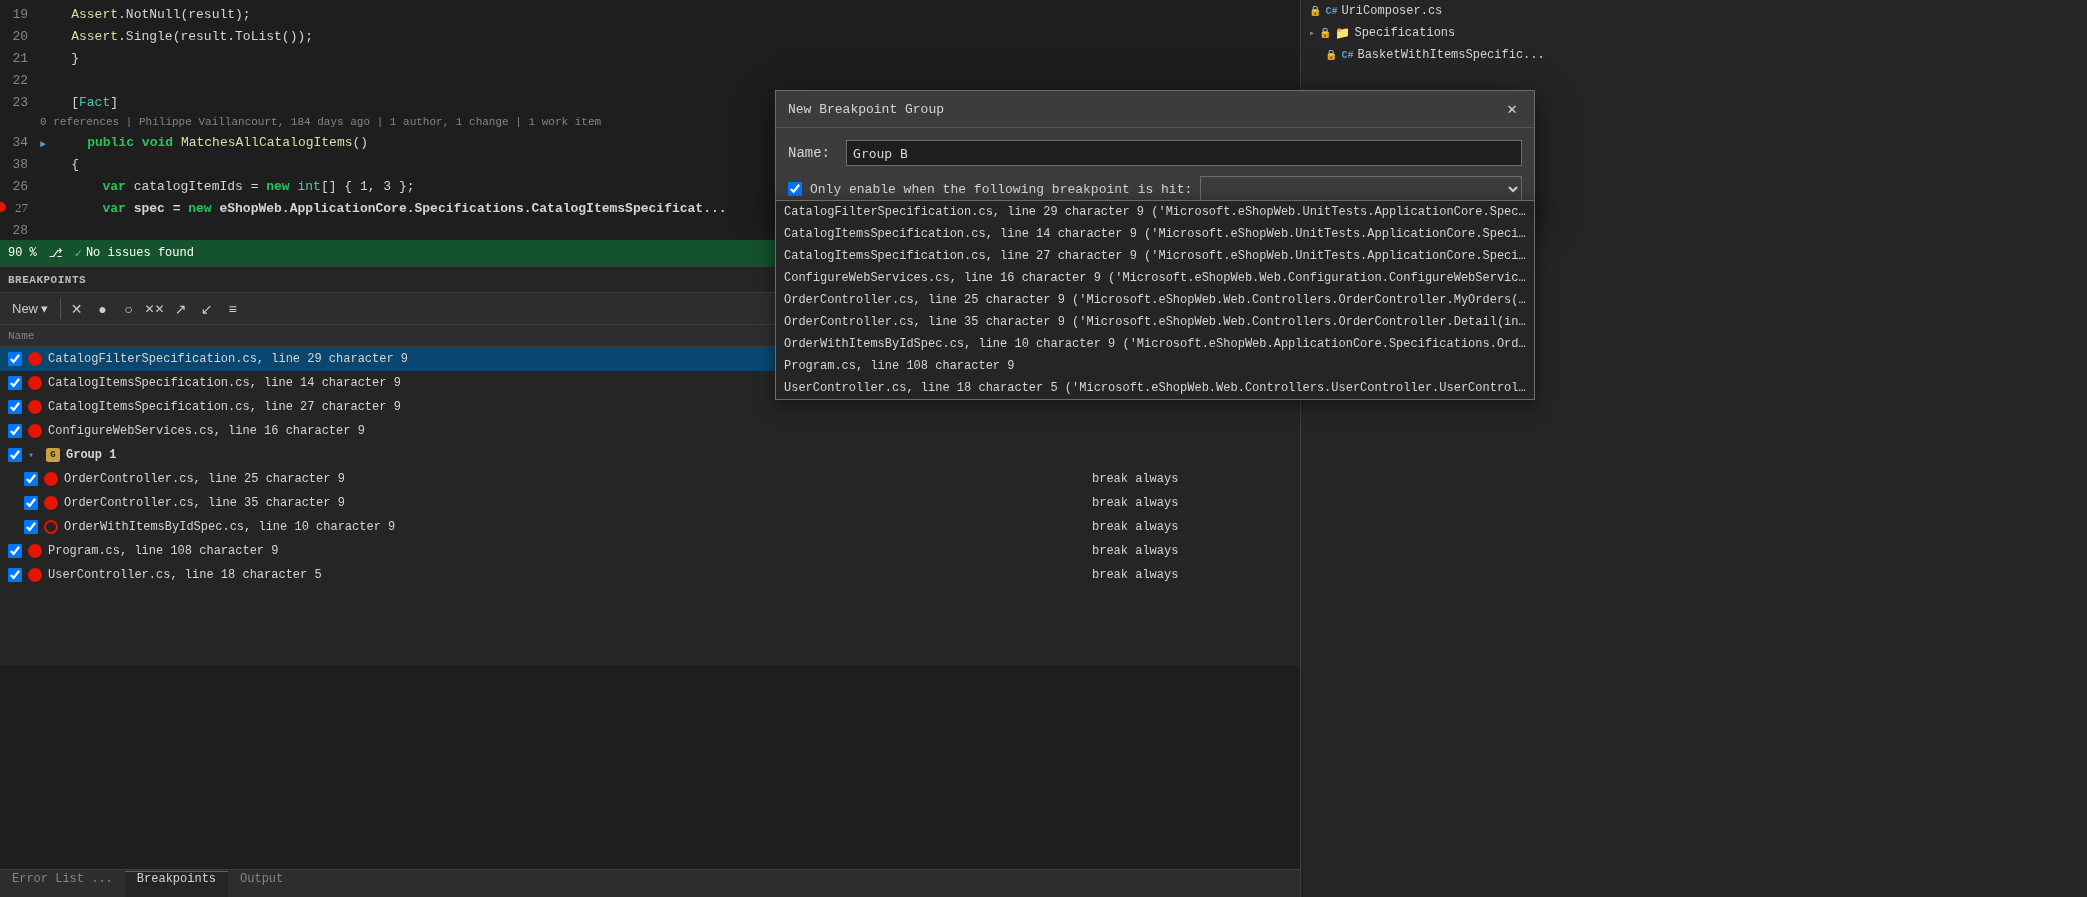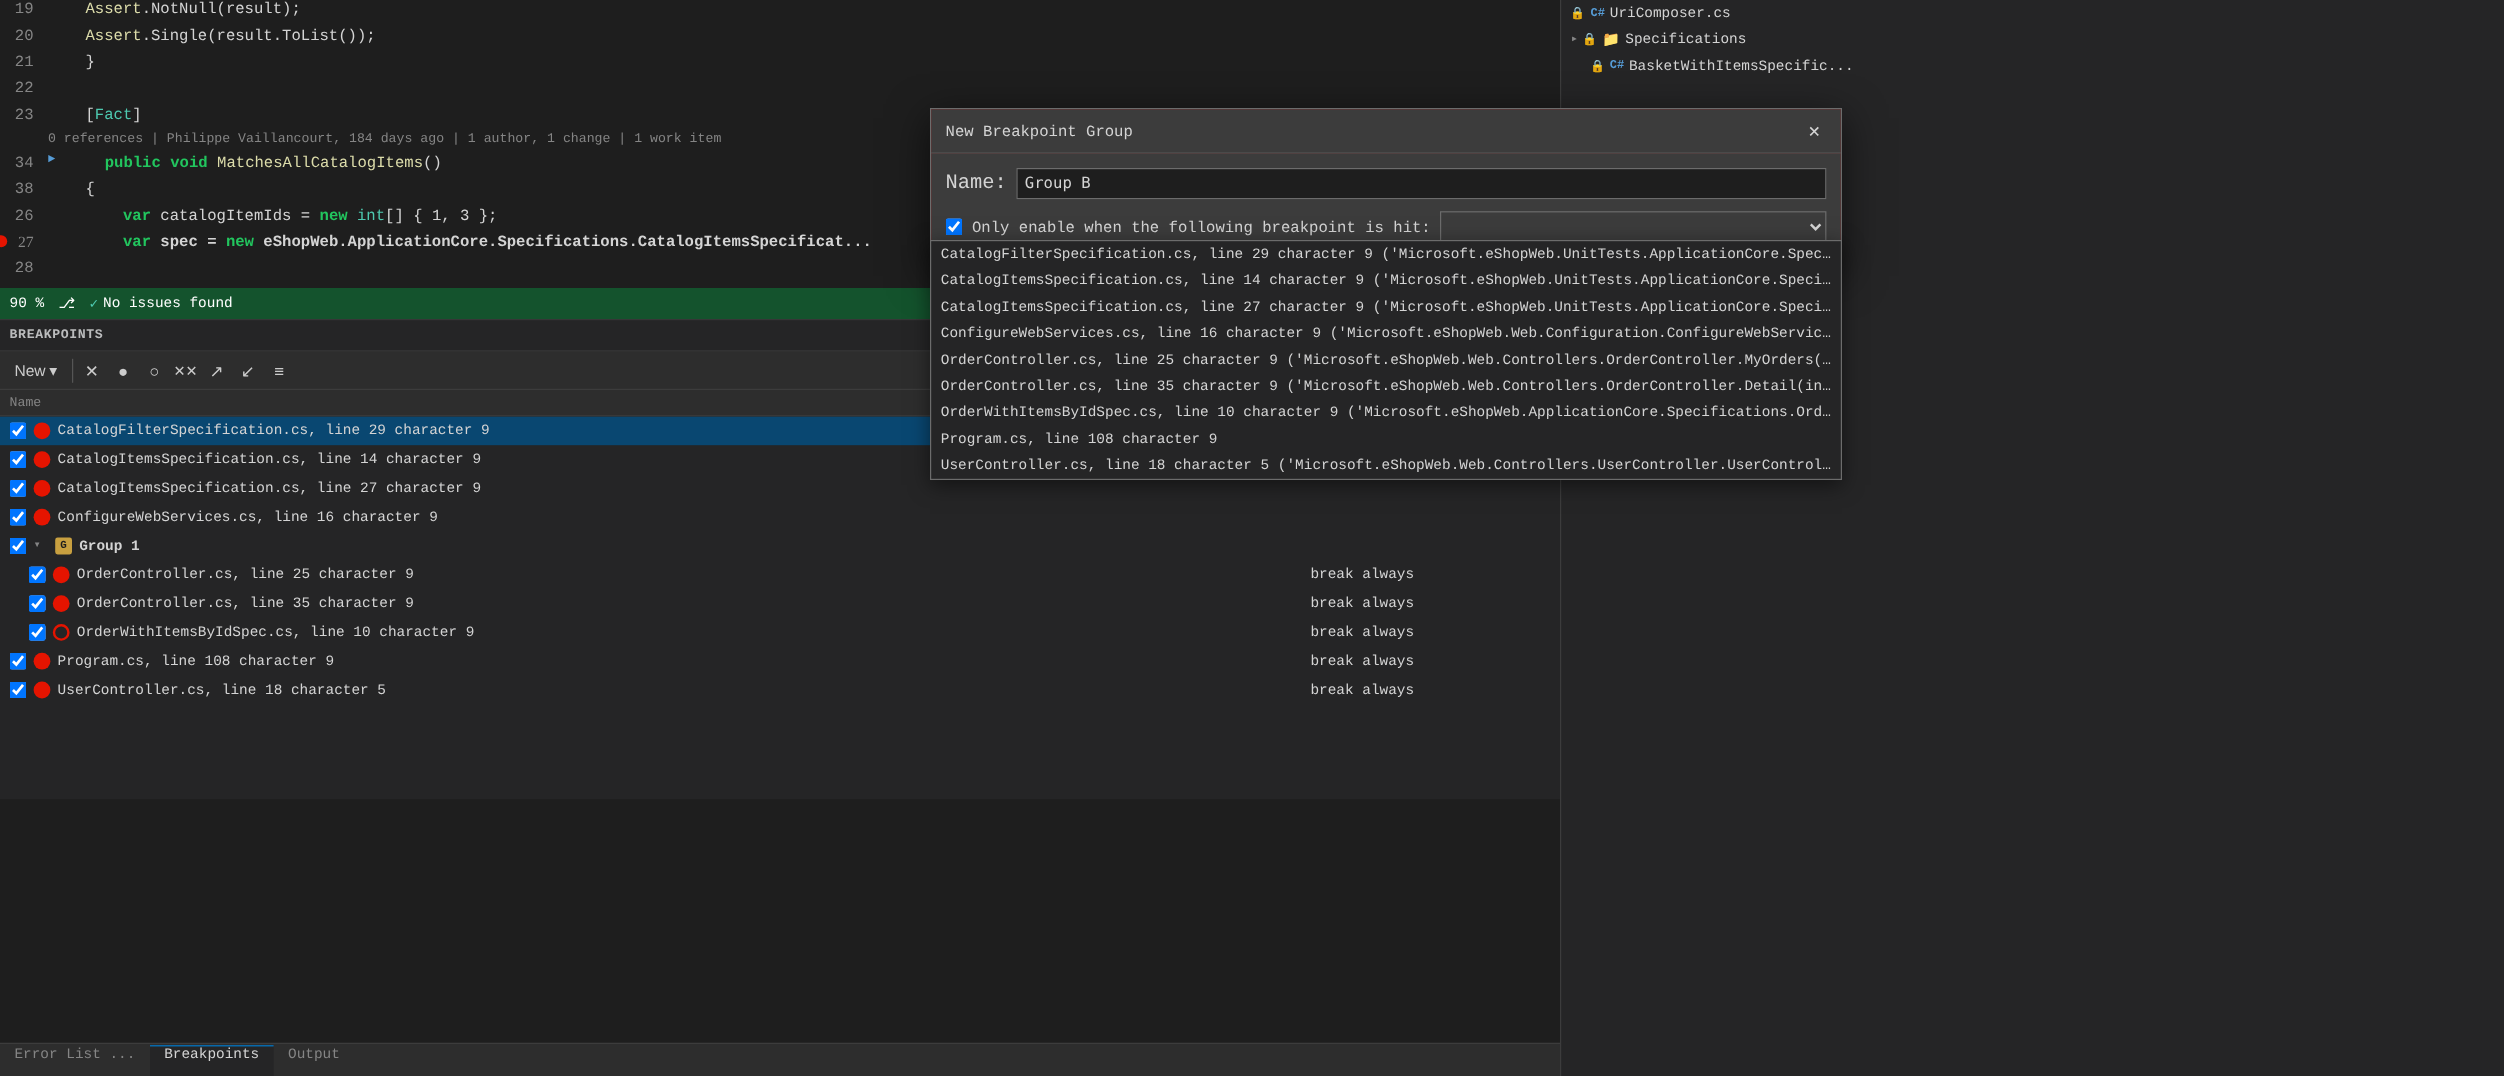--- a/index.html
+++ b/index.html
@@ -20,21 +20,21 @@
       top: 0;
       left: 0;
       width: 780px;
       height: 240px;
       background: #1e1e1e;
       overflow: hidden;
     }
 
     .code-line {
       display: flex;
-      align-items: flex-start;
+      align-items: flex-end;
       height: 22px;
       padding-left: 4px;
     }
 
     .line-number {
       color: #858585;
       min-width: 36px;
       text-align: right;
       padding-right: 12px;
       user-select: none;
@@ -290,21 +290,21 @@
       color: #d4d4d4;
       border-bottom: 2px solid #007acc;
     }
 
     
     .modal-overlay {
       position: absolute;
       top: 90px;
       left: 775px;
       width: 760px;
-      background: #b91c1c;
+      background: #14532d;
       border: 1px solid #6c6c6c;
       z-index: 100;
       box-shadow: 0 8px 32px rgba(0,0,0,0.6);
     }
 
     .modal-header {
       background: #3c3c3c;
       padding: 8px 12px;
       display: flex;
       align-items: center;
@@ -336,21 +336,21 @@
 
     .modal-row {
       display: flex;
       align-items: center;
       margin-bottom: 10px;
       gap: 8px;
     }
 
     .modal-label {
       color: #d4d4d4;
-      font-size: 17px;
+      font-size: 14px;
       min-width: 50px;
     }
 
     .modal-input {
       flex: 1;
       height: 26px;
       background: #1e1e1e;
       border: 1px solid #6c6c6c;
       color: #d4d4d4;
       padding: 0 6px;

